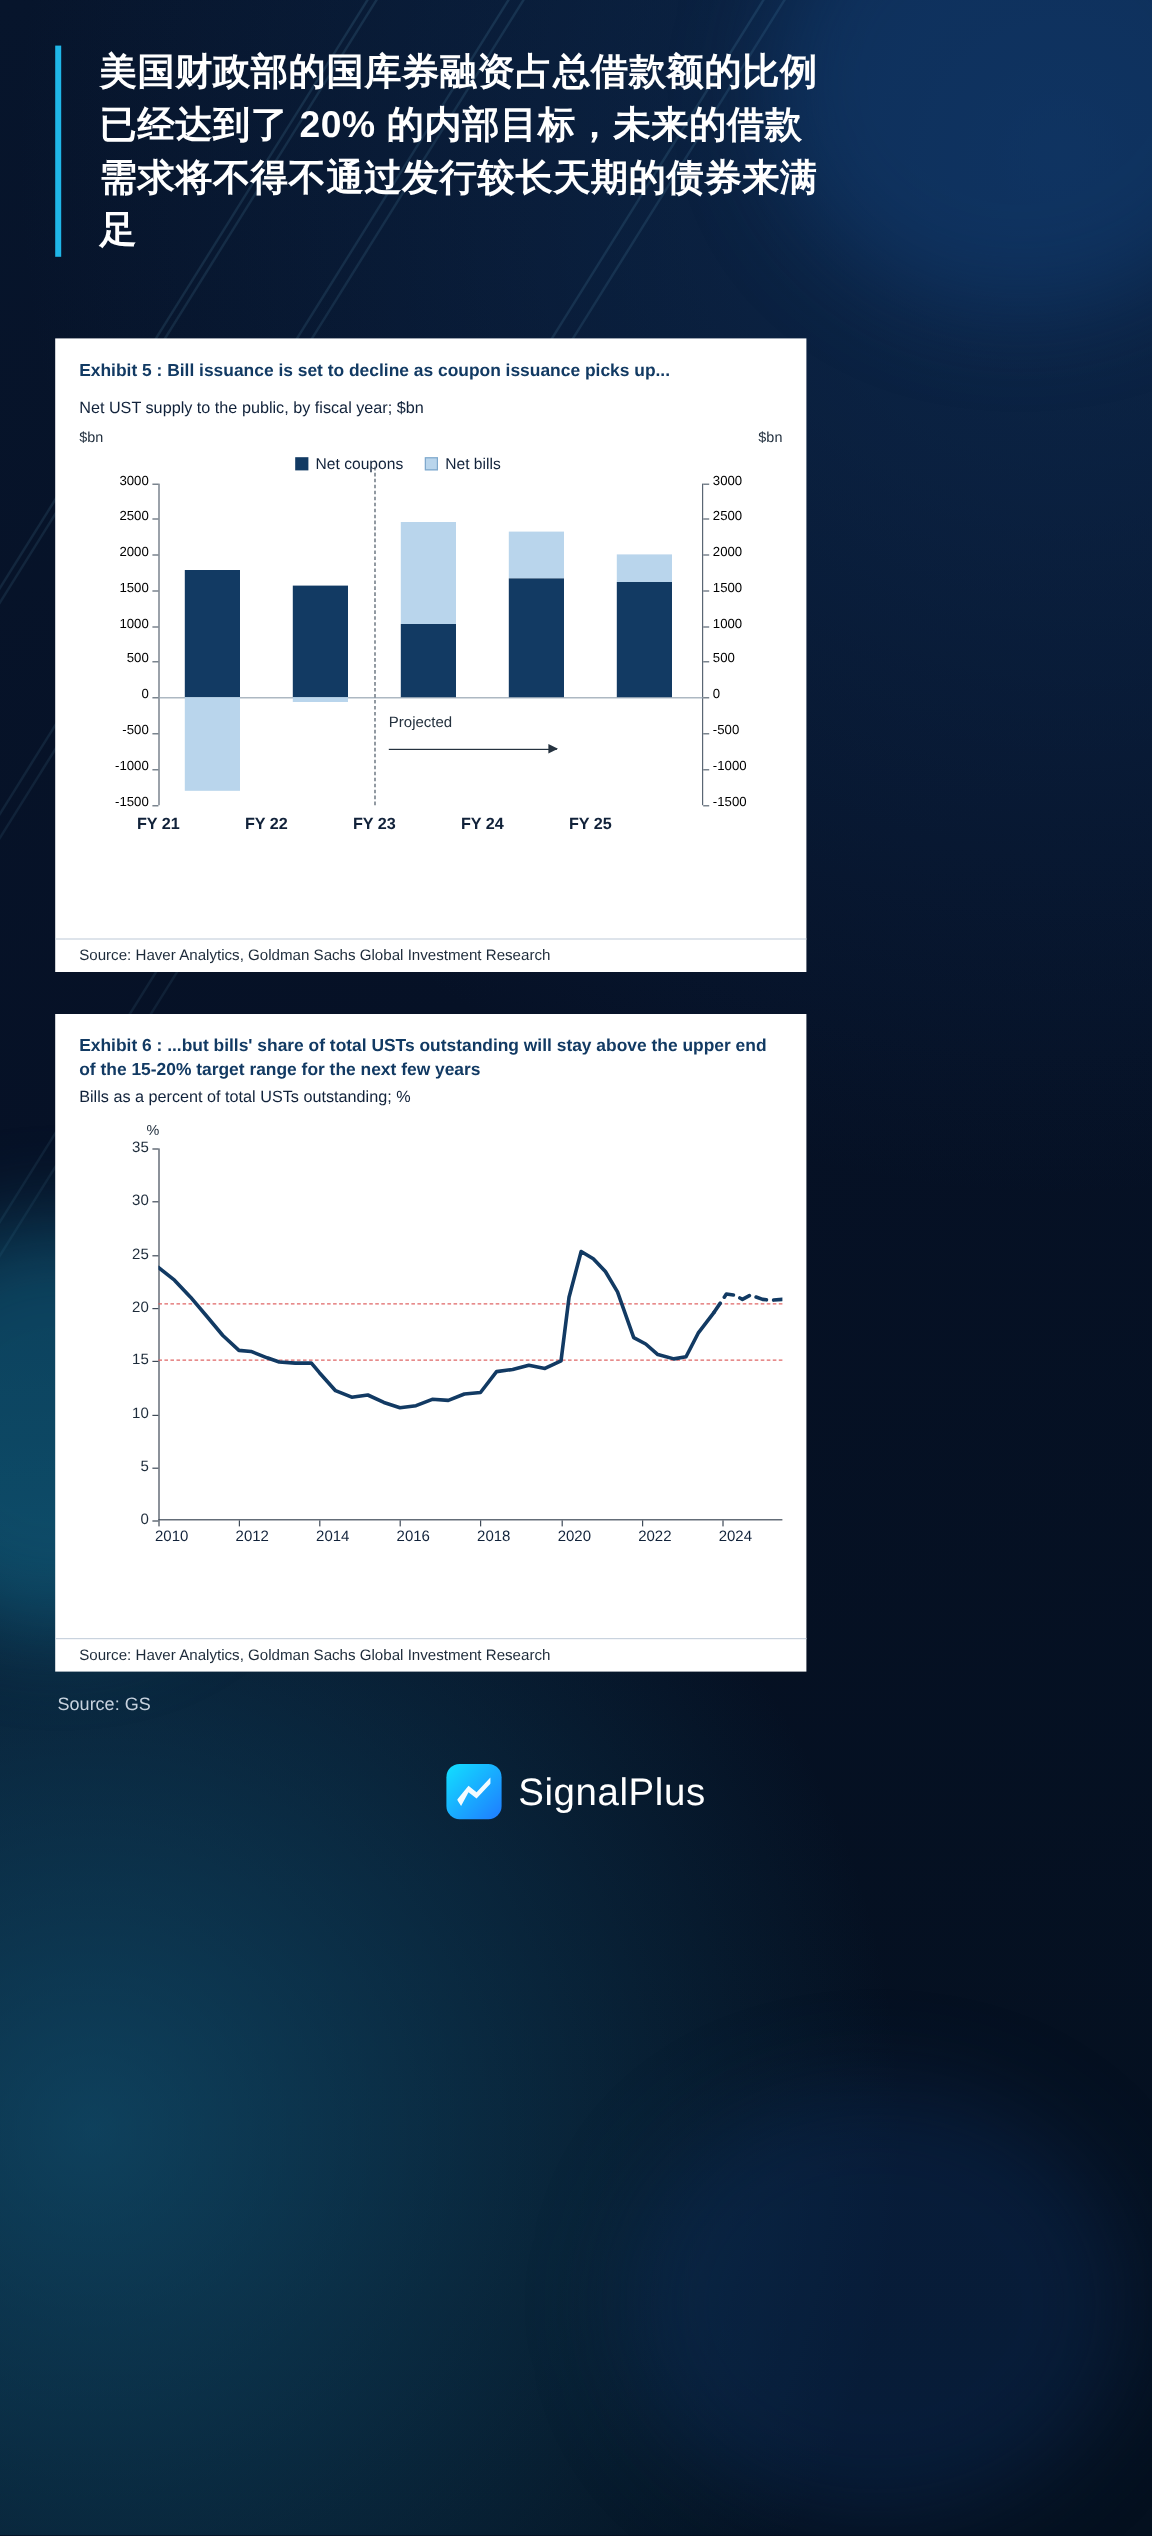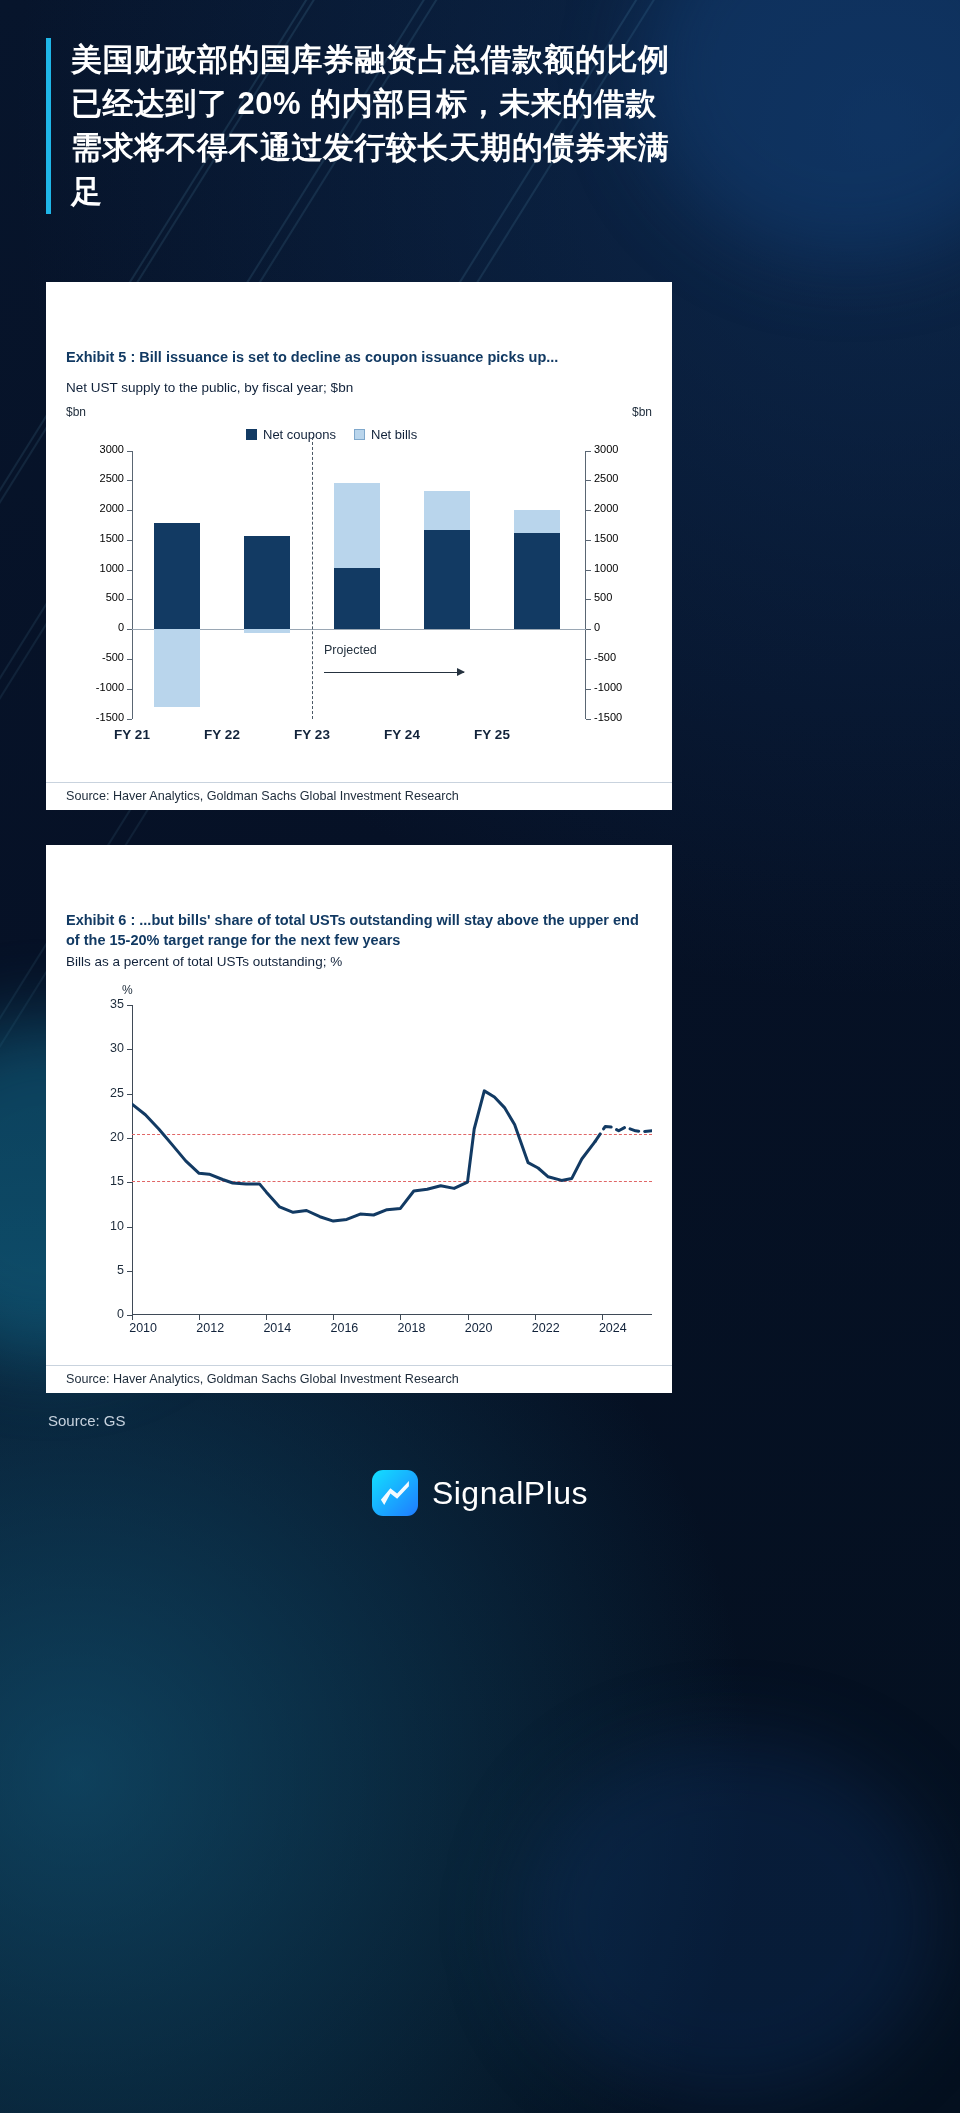--- a/index.html
+++ b/index.html
@@ -27,21 +27,21 @@
     transform-origin:top left;
   }
   .bg .glow {
     position:absolute; border-radius:50%;
     filter:blur(38px);
   }
   
   .headline-wrap {
     position:absolute;
     left:46px; top:38px; width:640px;
-    padding-left:20px;
+    padding-left:32px;
     border-left:5px solid #1fb6e8;
   }
   .headline {
     color:#ffffff;
     font-size:31px;
     line-height:1.42;
     font-weight:bold;
     letter-spacing:0.5px;
   }
   
@@ -52,21 +52,20 @@
     width:626px;
   }
   #card1 { top:282px; height:528px; }
   #card2 { top:845px; height:548px; }
   .card-inner { padding:18px 20px 0 20px; }
   .ex-title {
     color:#123a63;
     font-size:14.5px;
     font-weight:bold;
     line-height:1.35;
-    margin-top:48px;
   }
   .ex-sub {
     color:#11223a;
     font-size:13.5px;
     margin-top:12px;
   }
   #card2 .ex-sub { margin-top:4px; }
   .source {
     position:absolute;
     left:0; bottom:0;

